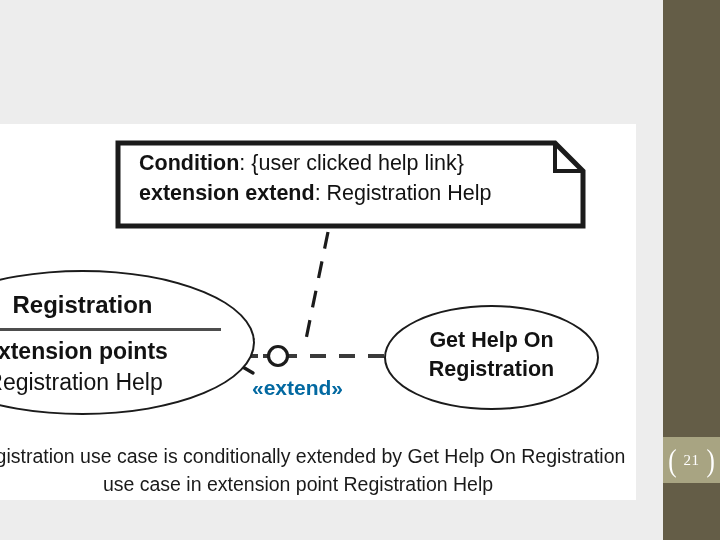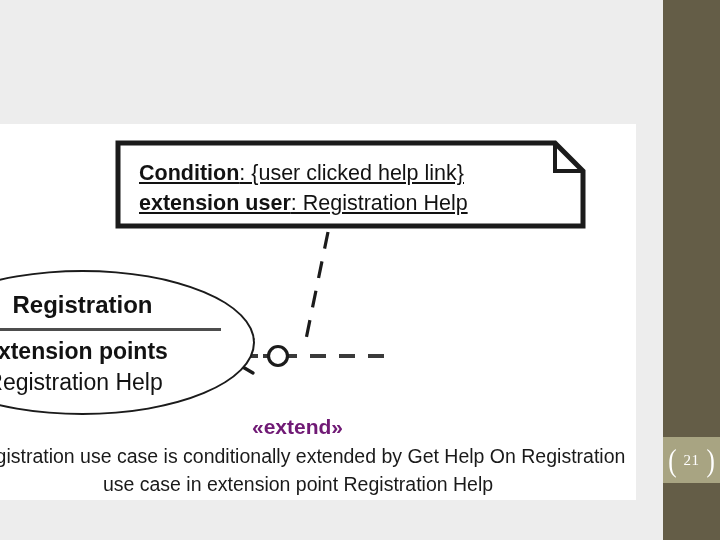--- a/index.html
+++ b/index.html
@@ -77,27 +77,26 @@
     position: absolute;
     left: 155px;
     top: 16px;
     width: 471px;
     height: 89px;
   }
   #note-box svg { display: block; }
   #note-text {
     position: absolute;
     left: 24px;
-    top: 18px;
+    top: 8px;
     width: 430px;
     color: #121212;
     font-size: 21.5px;
     line-height: 30px;
     white-space: nowrap;
-    text-decoration: underline;
   }
   #note-text .lbl { font-weight: bold; }
 
   
   .ellipse {
     position: absolute;
     border: 2.6px solid #1b1b1b;
     border-radius: 50%;
     background: #ffffff;
     box-sizing: border-box;
@@ -170,23 +169,22 @@
     inset: 0;
     pointer-events: none;
   }
 
   #extend-label {
     position: absolute;
     left: 292px;
     top: 252px;
     font-size: 21px;
     font-weight: bold;
-    color: #701a75;
+    color: #0369a1;
     white-space: nowrap;
-    margin-top: 39px;
   }
 
   
   #caption {
     position: absolute;
     left: 0;
     right: 0;
     top: 318px;
     text-align: center;
     font-size: 19.5px;
@@ -226,32 +224,35 @@
       <div id="note-box">
         <svg width="471" height="89" viewBox="0 0 471 89">
           <path d="M 3 3 L 440 3 L 468 31 L 468 86 L 3 86 Z" fill="#ffffff" stroke="#1b1b1b" stroke-width="5"></path>
           <path d="M 440 3 L 440 31 L 468 31" fill="none" stroke="#1b1b1b" stroke-width="4"></path>
         </svg>
         <div id="note-text">
           <div>
             <span class="lbl">Condition</span><span>: {user clicked help link}</span>
           </div>
           <div>
-            <span class="lbl">extension user</span><span>: Registration Help</span>
+            <span class="lbl">extension extend</span><span>: Registration Help</span>
           </div>
         </div>
       </div>
 
       <div class="ellipse" id="usecase-registration">
         <div id="uc-reg-title">Registration</div>
         <div id="uc-reg-divider"></div>
         <div id="uc-reg-ep-heading">extension points</div>
         <div id="uc-reg-ep-value">Registration Help</div>
       </div>
 
+      <div class="ellipse" id="usecase-get-help">
+        <div id="uc-help-label">Get Help On Registration</div>
+      </div>
 
       <div id="extend-label">«extend»</div>
 
       <div id="caption">
         <div>Registration use case is conditionally extended by Get Help On Registration</div>
         <div>use case in extension point Registration Help</div>
       </div>
 
     </div>
   </div>

